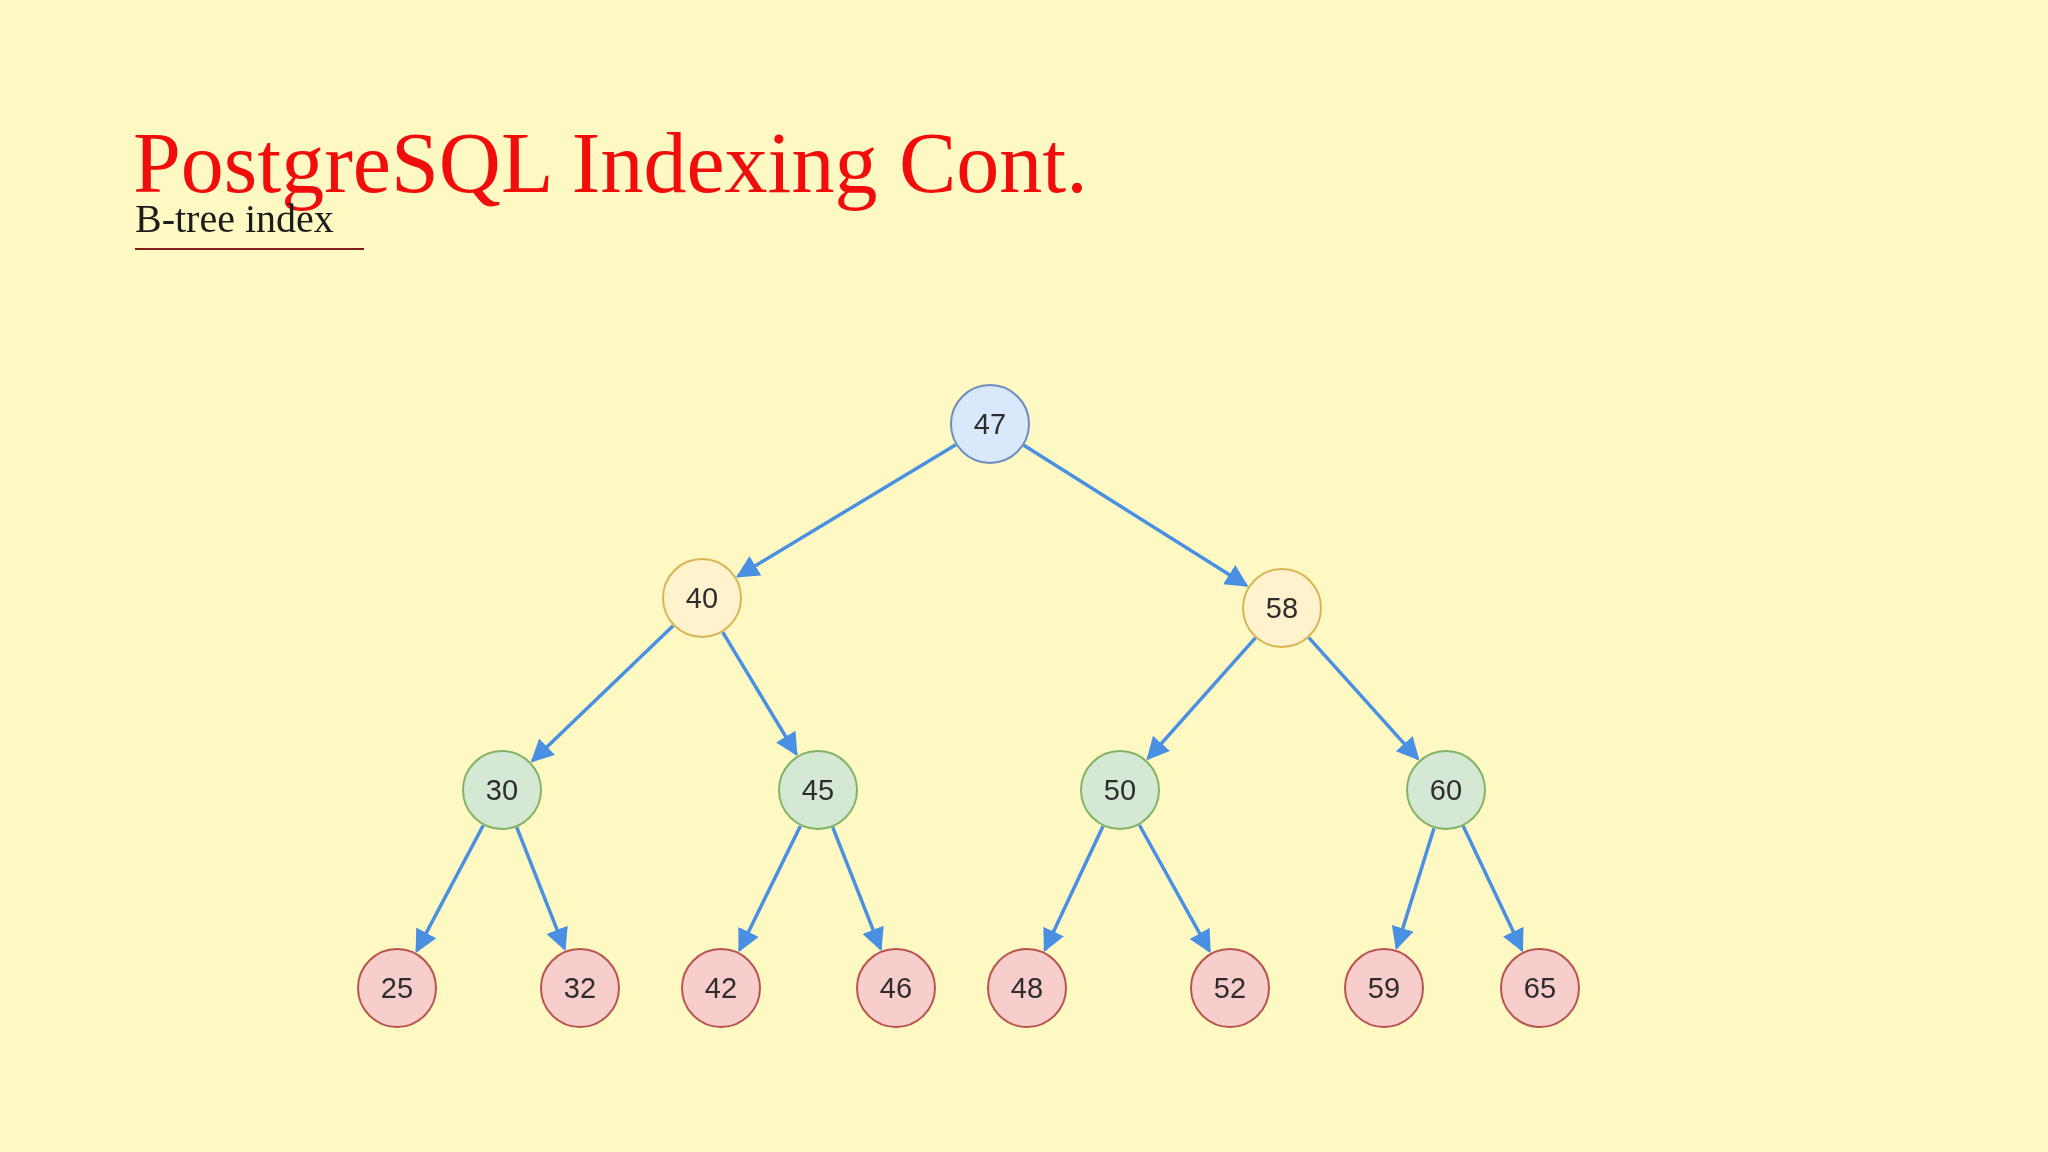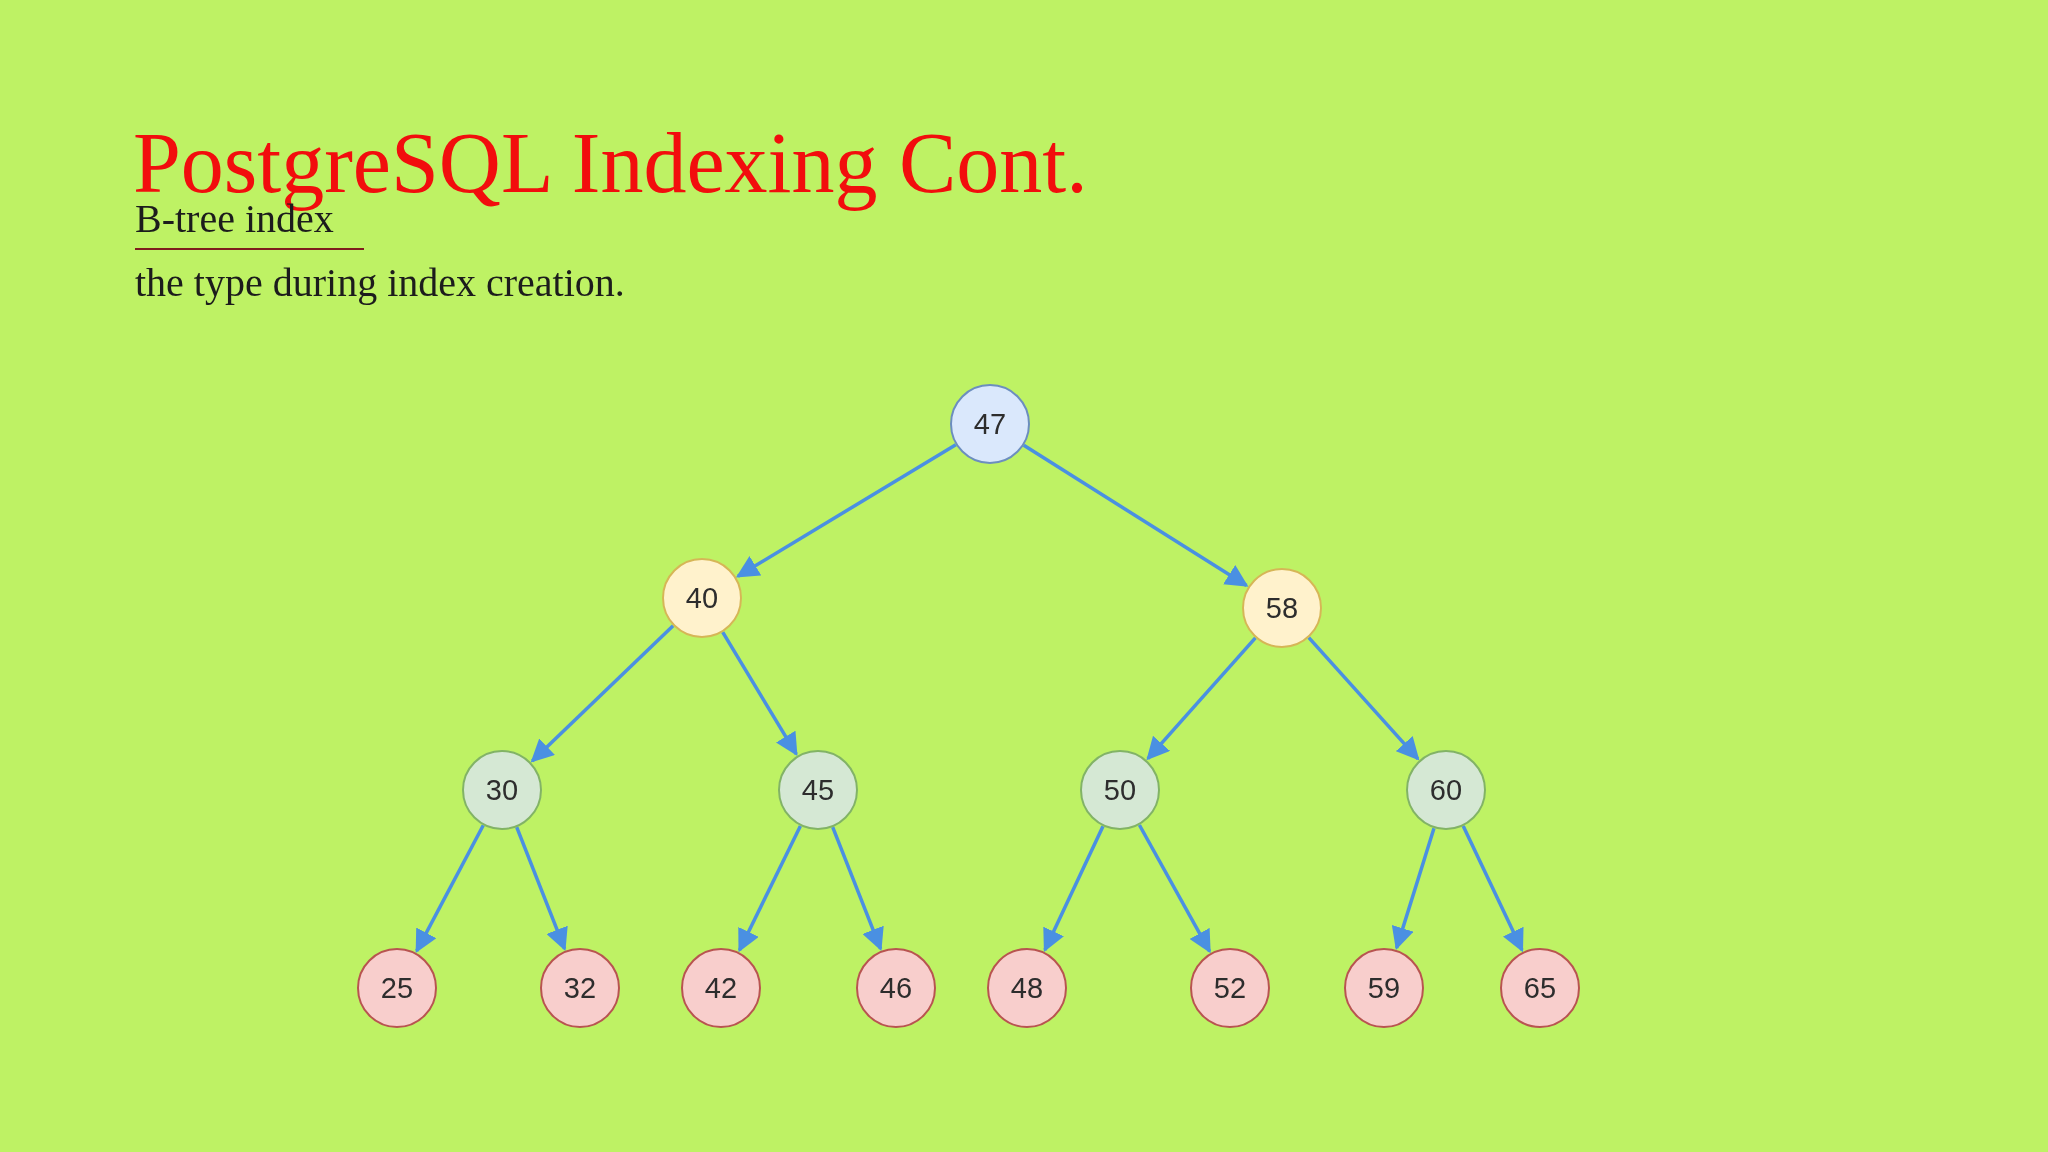--- a/index.html
+++ b/index.html
@@ -4,21 +4,21 @@
 <style>
   html, body {
     margin: 0;
     padding: 0;
     background: #ffffff;
   }
   .screen {
     position: relative;
     width: 2048px;
     height: 1152px;
-    background: #bef264;
+    background: #fef9c3;
     overflow: hidden;
     font-family: "Liberation Serif", serif;
   }
   .slide-title {
     position: absolute;
     left: 133px;
     top: 58px;
     font-size: 86px;
     line-height: 1.1;
     font-weight: 400;
@@ -59,21 +59,20 @@
 <body>
 
 <div class="screen">
 
   <h1 class="slide-title" style="color: rgb(242, 13, 13);">PostgreSQL Indexing Cont.</h1>
 
   <div class="text-block">
     <div>
       <span class="section-heading">B-tree index</span>
     </div>
-    <div class="body-line">the type during index creation.</div>
   </div>
 
   <svg class="tree-svg" viewBox="0 0 2048 1152" xmlns="http://www.w3.org/2000/svg">
       <defs>
         <marker id="arrowhead" viewBox="0 0 10 10" refX="9" refY="5" markerWidth="6.5" markerHeight="6.5" orient="auto">
           <path d="M 0 0 L 10 5 L 0 10 z" fill="#4a90e2"></path>
         </marker>
       </defs>
       <line x1="955.8" y1="444.7" x2="737.9" y2="576.3" stroke="#4a90e2" stroke-width="3.5" marker-end="url(#arrowhead)"></line>
       <line x1="1023.8" y1="445.3" x2="1246.5" y2="585.6" stroke="#4a90e2" stroke-width="3.5" marker-end="url(#arrowhead)"></line>

